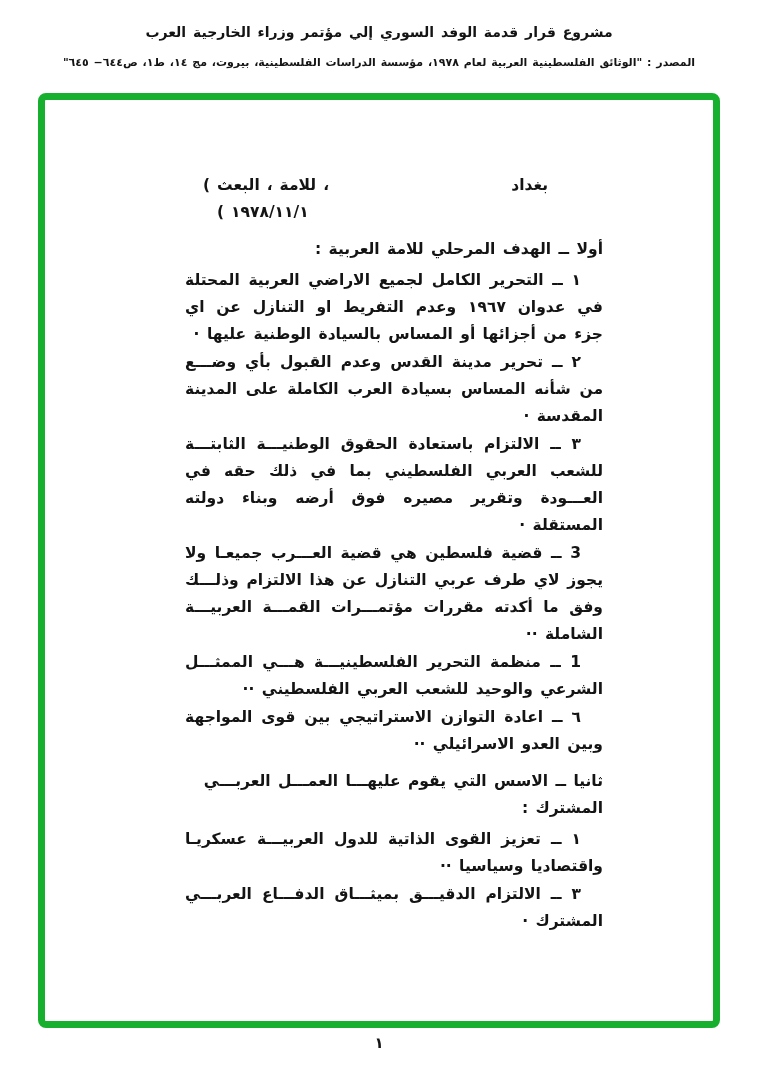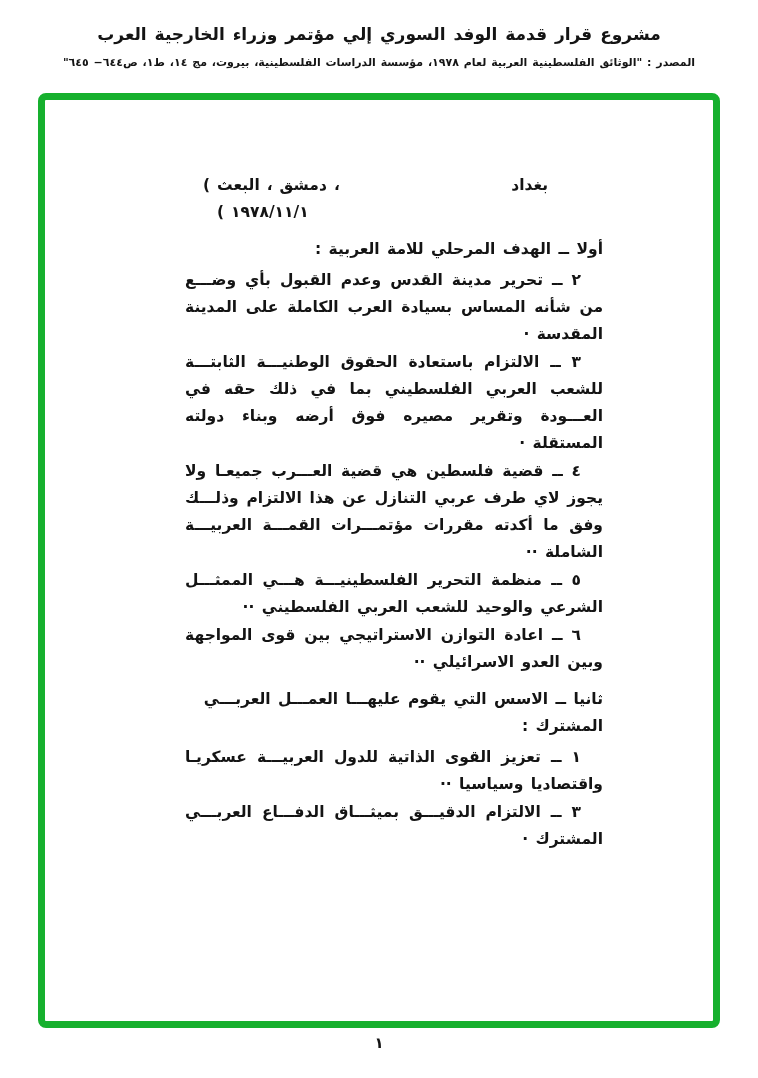--- a/index.html
+++ b/index.html
@@ -8,21 +8,21 @@
     background:#ffffff;
     position:relative;
     overflow:hidden;
     font-family:"DejaVu Sans",sans-serif;
     color:#141414;
   }
   
   .hdr-title{
     position:absolute;top:24px;left:0;width:758px;
     text-align:center;direction:rtl;
-    font-size:17px;font-weight:700;letter-spacing:0px;word-spacing:2px;
+    font-size:14px;font-weight:700;letter-spacing:0px;word-spacing:2px;
   }
   .hdr-source{
     position:absolute;top:56px;left:0;width:758px;
     text-align:center;direction:rtl;
     font-size:11px;font-weight:700;word-spacing:1px;
   }
   
   .frame{
     position:absolute;left:38px;top:93px;
     width:668px;height:921px;
@@ -75,35 +75,36 @@
 <div class="doc">
 
 
   <div class="attribution">
     <span class="loc">بغداد</span>
     <span class="cite">
       <span class="cite-line">
         <span>(</span>
         <span>البعث</span>
         <span>،</span>
-        <span>دمشق</span>
+        <span>للامة</span>
         <span>،</span>
       </span>
       <span class="cite-line cite-line2">
         <span>(</span>
         <span>١٩٧٨/١١/١</span>
       </span>
     </span>
   </div>
 
   <p class="sec-heading">أولا ــ الهدف المرحلي للامة العربية :</p>
+  <p class="item">١ ــ التحرير الكامل لجميع الاراضي العربية المحتلة في عدوان ١٩٦٧ وعدم التفريط او التنازل عن اي جزء من أجزائها أو المساس بالسيادة الوطنية عليها ·</p>
   <p class="item">٢ ــ تحرير مدينة القدس وعدم القبول بأي وضـــع من شأنه المساس بسيادة العرب الكاملة على المدينة المقدسة ·</p>
   <p class="item">٣ ــ الالتزام باستعادة الحقوق الوطنيـــة الثابتـــة للشعب العربي الفلسطيني بما في ذلك حقه في العـــودة وتقرير مصيره فوق أرضه وبناء دولته المستقلة ·</p>
-  <p class="item">٤ ــ قضية فلسطين هي قضية العـــرب جميعـا ولا يجوز لاي طرف عربي التنازل عن هذا الالتزام وذلـــك وفق ما أكدته مقررات مؤتمـــرات القمـــة العربيـــة الشاملة ··</p>
-  <p class="item">٥ ــ منظمة التحرير الفلسطينيـــة هـــي الممثـــل الشرعي والوحيد للشعب العربي الفلسطيني ··</p>
+  <p class="item">3 ــ قضية فلسطين هي قضية العـــرب جميعـا ولا يجوز لاي طرف عربي التنازل عن هذا الالتزام وذلـــك وفق ما أكدته مقررات مؤتمـــرات القمـــة العربيـــة الشاملة ··</p>
+  <p class="item">1 ــ منظمة التحرير الفلسطينيـــة هـــي الممثـــل الشرعي والوحيد للشعب العربي الفلسطيني ··</p>
   <p class="item">٦ ــ اعادة التوازن الاستراتيجي بين قوى المواجهة وبين العدو الاسرائيلي ··</p>
 
   <p class="sec-heading">ثانيا ــ الاسس التي يقوم عليهـــا العمـــل العربـــي المشترك :</p>
   <p class="item">١ ــ تعزيز القوى الذاتية للدول العربيـــة عسكريـا واقتصاديا وسياسيا ··</p>
   <p class="item">٣ ــ الالتزام الدقيـــق بميثـــاق الدفـــاع العربـــي المشترك ·</p>
 
 </div>
 
 <div class="page-num">١</div>
 

